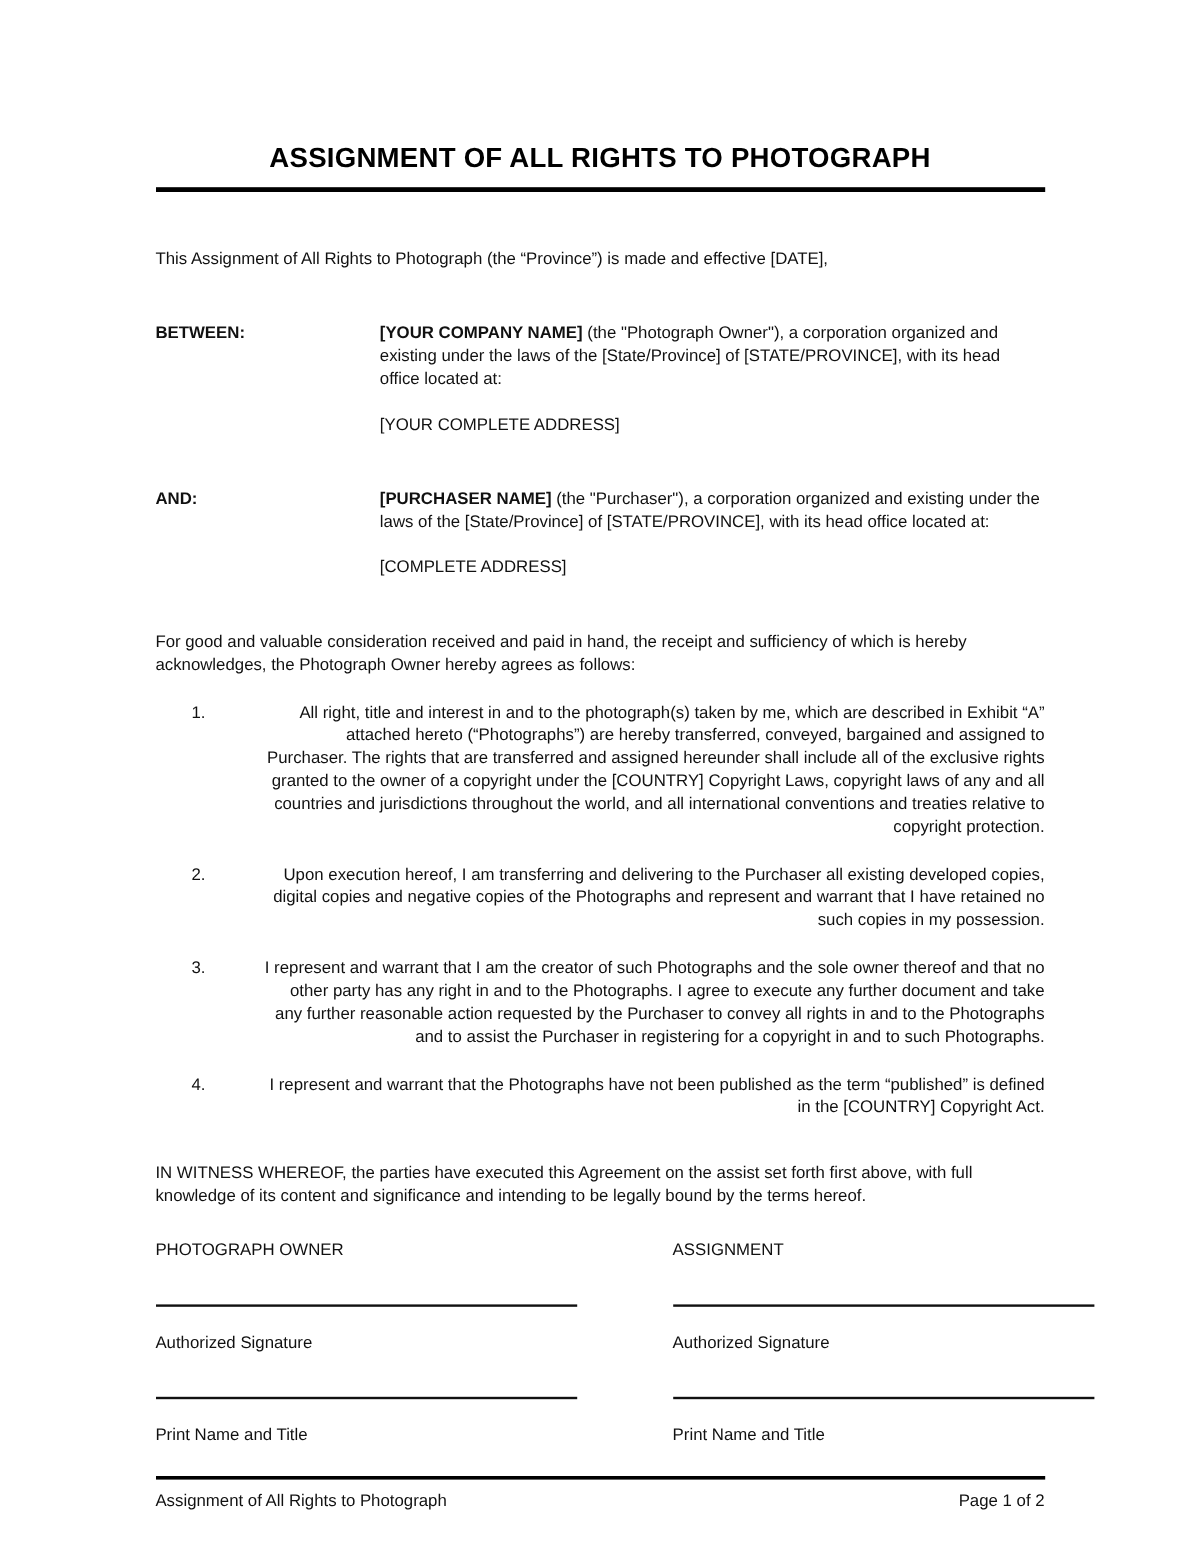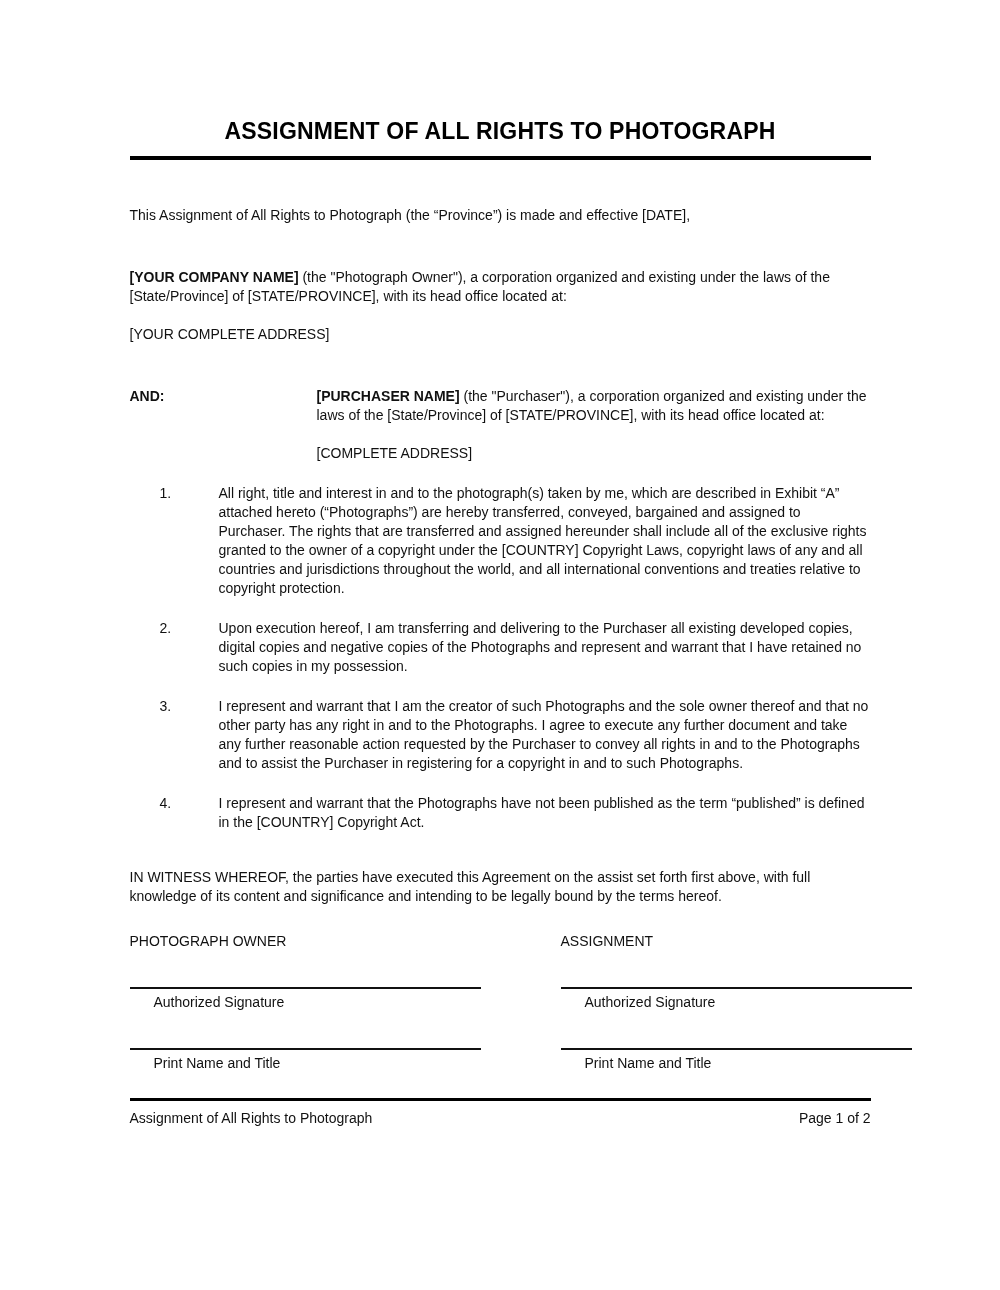--- a/index.html
+++ b/index.html
@@ -64,20 +64,21 @@
     margin: 21px 0 0 30px;
   }
   .clause:first-of-type {
     margin-top: 24px;
   }
   .clause-number {
     flex: 0 0 59px;
   }
   .clause-text {
     flex: 1 1 auto;
+    text-align: right;
   }
   .witness {
     margin: 36px 0 0 0;
   }
   .sig-grid {
     display: flex;
     gap: 80px;
     margin-top: 26px;
   }
   .sig-col {
@@ -85,22 +86,21 @@
   }
   .sig-heading {
     margin: 0;
   }
   .sig-line {
     height: 0;
     border-top: 2px solid #111111;
     margin-top: 36px;
   }
   .sig-label {
-    padding-top: 4px;
-    margin-left: 24px;
+    padding-top: 20px;
   }
   .footer-rule {
     height: 3px;
     background: #000000;
     margin-top: 25px;
   }
   .footer-row {
     display: flex;
     justify-content: space-between;
     padding-top: 8px;
@@ -110,34 +110,36 @@
 <body>
 
 <div class="page">
 
   <h1 class="doc-title">ASSIGNMENT OF ALL RIGHTS TO PHOTOGRAPH</h1>
   <div class="title-rule"></div>
 
   <p class="intro">This Assignment of All Rights to Photograph (the “Province”) is made and effective [DATE],</p>
 
   <div class="party">
+    <div class="party-label">BETWEEN:</div>
     <div class="party-body">
       <p><strong>[YOUR COMPANY NAME]</strong><span> (the "Photograph Owner"), a corporation organized and existing under the laws of the [State/Province] of [STATE/PROVINCE], with its head office located at:</span></p>
       <p class="party-address">[YOUR COMPLETE ADDRESS]</p>
     </div>
   </div>
 
   <div class="party">
     <div class="party-label">AND:</div>
     <div class="party-body">
       <p><strong>[PURCHASER NAME]</strong><span> (the "Purchaser"), a corporation organized and existing under the laws of the [State/Province] of [STATE/PROVINCE], with its head office located at:</span></p>
       <p class="party-address">[COMPLETE ADDRESS]</p>
     </div>
   </div>
 
+  <p class="consideration">For good and valuable consideration received and paid in hand, the receipt and sufficiency of which is hereby acknowledges, the Photograph Owner hereby agrees as follows:</p>
 
   <div class="clause">
     <div class="clause-number">1.</div>
     <div class="clause-text">All right, title and interest in and to the photograph(s) taken by me, which are described in Exhibit “A” attached hereto (“Photographs”) are hereby transferred, conveyed, bargained and assigned to Purchaser. The rights that are transferred and assigned hereunder shall include all of the exclusive rights granted to the owner of a copyright under the [COUNTRY] Copyright Laws, copyright laws of any and all countries and jurisdictions throughout the world, and all international conventions and treaties relative to copyright protection.</div>
   </div>
 
   <div class="clause">
     <div class="clause-number">2.</div>
     <div class="clause-text">Upon execution hereof, I am transferring and delivering to the Purchaser all existing developed copies, digital copies and negative copies of the Photographs and represent and warrant that I have retained no such copies in my possession.</div>
   </div>

